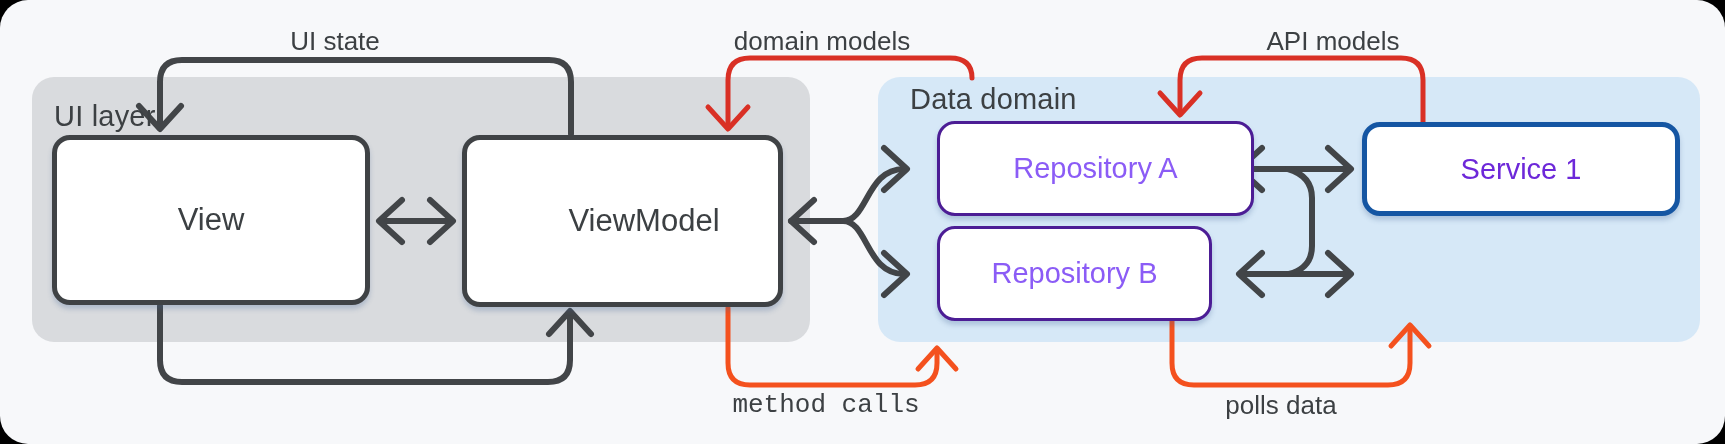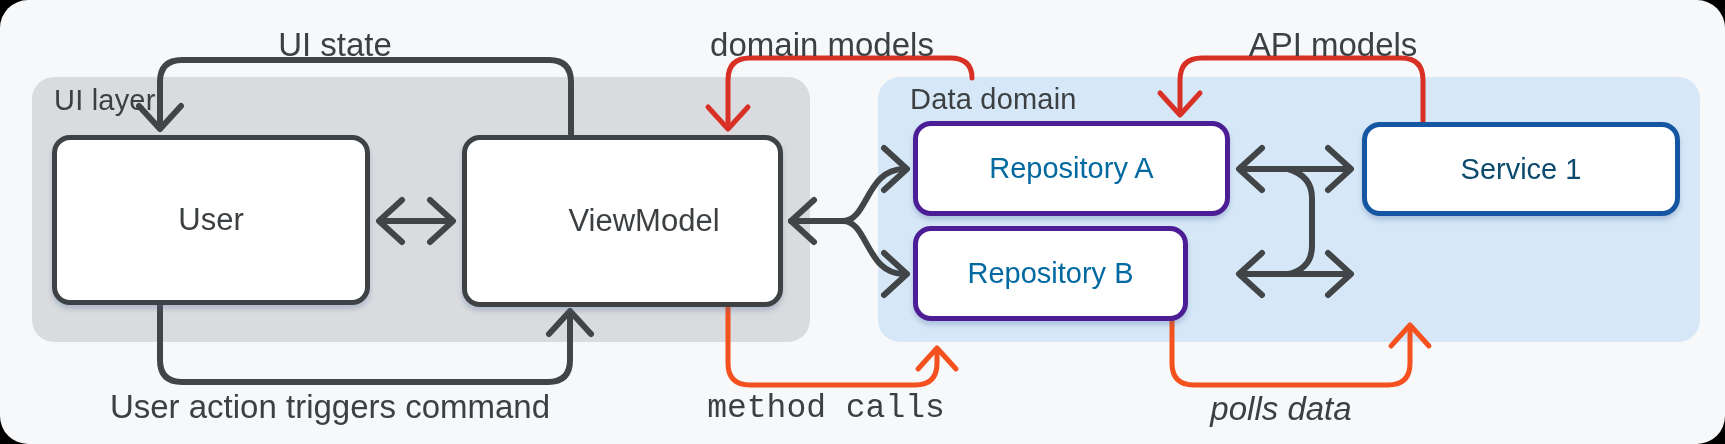--- a/index.html
+++ b/index.html
@@ -7,46 +7,46 @@
     position:relative;width:1725px;height:444px;
     background:#f7f8fa;border-radius:28px;overflow:hidden;
     font-family:"Liberation Sans",sans-serif;
   }
   .layer{position:absolute;border-radius:22px;}
   .layer-ui{left:32px;top:77px;width:778px;height:265px;background:#d9dbde;}
   .layer-data{left:878px;top:77px;width:822px;height:265px;background:#d6e8f7;}
   .layer-label{
     position:absolute;font-size:29px;color:#3c4043;letter-spacing:.2px;
   }
-  .layer-label-ui{left:54px;top:84px;}
+  .layer-label-ui{left:54px;top:100px;}
   .layer-label-data{left:910px;top:83px;}
   .node{
     position:absolute;background:#fff;border-radius:18px;box-sizing:border-box;
     display:flex;align-items:center;justify-content:center;
     box-shadow:0 4px 5px rgba(70,100,150,.28);
   }
   .node-dark{border:5px solid #3f4245;color:#3c4043;font-size:31px;font-weight:500;}
   .node-view{left:52px;top:135px;width:318px;height:170px;}
   .node-viewmodel{left:462px;top:135px;width:321px;height:172px;padding-left:43px;}
-  .node-repo{border:5px solid #4c1d95;color:#0369a1;font-size:29px;font-weight:500;}
+  .node-repo{border:3px solid #4c1d95;color:#8b5cf6;font-size:29px;font-weight:500;margin-left:24px;}
   .node-repo-a{left:913px;top:121px;width:317px;height:95px;}
   .node-repo-b{left:913px;top:226px;width:275px;height:95px;}
-  .node-service{border:5px solid #1556a3;color:#0c4a6e;font-size:29px;font-weight:500;}
+  .node-service{border:5px solid #1556a3;color:#6d28d9;font-size:29px;font-weight:500;}
   .node-service-1{left:1362px;top:122px;width:318px;height:94px;}
   .node-service-2{left:1362px;top:225px;width:318px;height:94px;}
   .arrow-label{
-    position:absolute;font-size:33px;color:#3c4043;white-space:nowrap;
+    position:absolute;font-size:26px;color:#3c4043;white-space:nowrap;
     transform:translateX(-50%);
   }
   .lbl-ui-state{left:335px;top:26px;}
   .lbl-domain-models{left:822px;top:26px;}
   .lbl-api-models{left:1285px;top:26px;margin-left:48px;}
   .lbl-user-action{left:330px;top:388px;}
   .lbl-method-calls{left:826px;top:390px;font-family:Liberation Mono, monospace;}
-  .lbl-polls-data{left:1281px;top:390px;font-style:italic;}
+  .lbl-polls-data{left:1281px;top:390px;}
   svg.wires{position:absolute;left:0;top:0;pointer-events:none;}
   .wire{fill:none;stroke-linecap:round;stroke-linejoin:round;}
   .wire-dark{stroke:#424548;stroke-width:6px;}
   .wire-red{stroke:#d93025;stroke-width:5px;}
   .wire-orange{stroke:#f4511e;stroke-width:5px;}
 </style>
 </head>
 <body>
 
 <div class="canvas">
@@ -93,35 +93,34 @@
     <path class="wire wire-orange" d="M 918 369 L 937 348 L 956 369"></path>
 
     <path class="wire wire-orange" d="M 1172 321 L 1172 363 Q 1172 385 1194 385 L 1388 385 Q 1410 385 1410 363 L 1410 328"></path>
     <path class="wire wire-orange" d="M 1391 346 L 1410 325 L 1429 346"></path>
   </svg>
 
   <div class="layer-label layer-label-ui">UI layer</div>
   <div class="layer-label layer-label-data">Data domain</div>
 
   <div class="node node-dark node-view">
-    <span>User</span>
+    <span>View</span>
   </div>
   <div class="node node-dark node-viewmodel">
     <span>ViewModel</span>
   </div>
   <div class="node node-repo node-repo-a">
     <span>Repository A</span>
   </div>
   <div class="node node-repo node-repo-b">
     <span>Repository B</span>
   </div>
   <div class="node node-service node-service-1">
     <span>Service 1</span>
   </div>
 
   <div class="arrow-label lbl-ui-state">UI state</div>
   <div class="arrow-label lbl-domain-models">domain models</div>
   <div class="arrow-label lbl-api-models">API models</div>
-  <div class="arrow-label lbl-user-action">User action triggers command</div>
   <div class="arrow-label lbl-method-calls">method calls</div>
   <div class="arrow-label lbl-polls-data">polls data</div>
 
 </div>
 
 </body></html>

